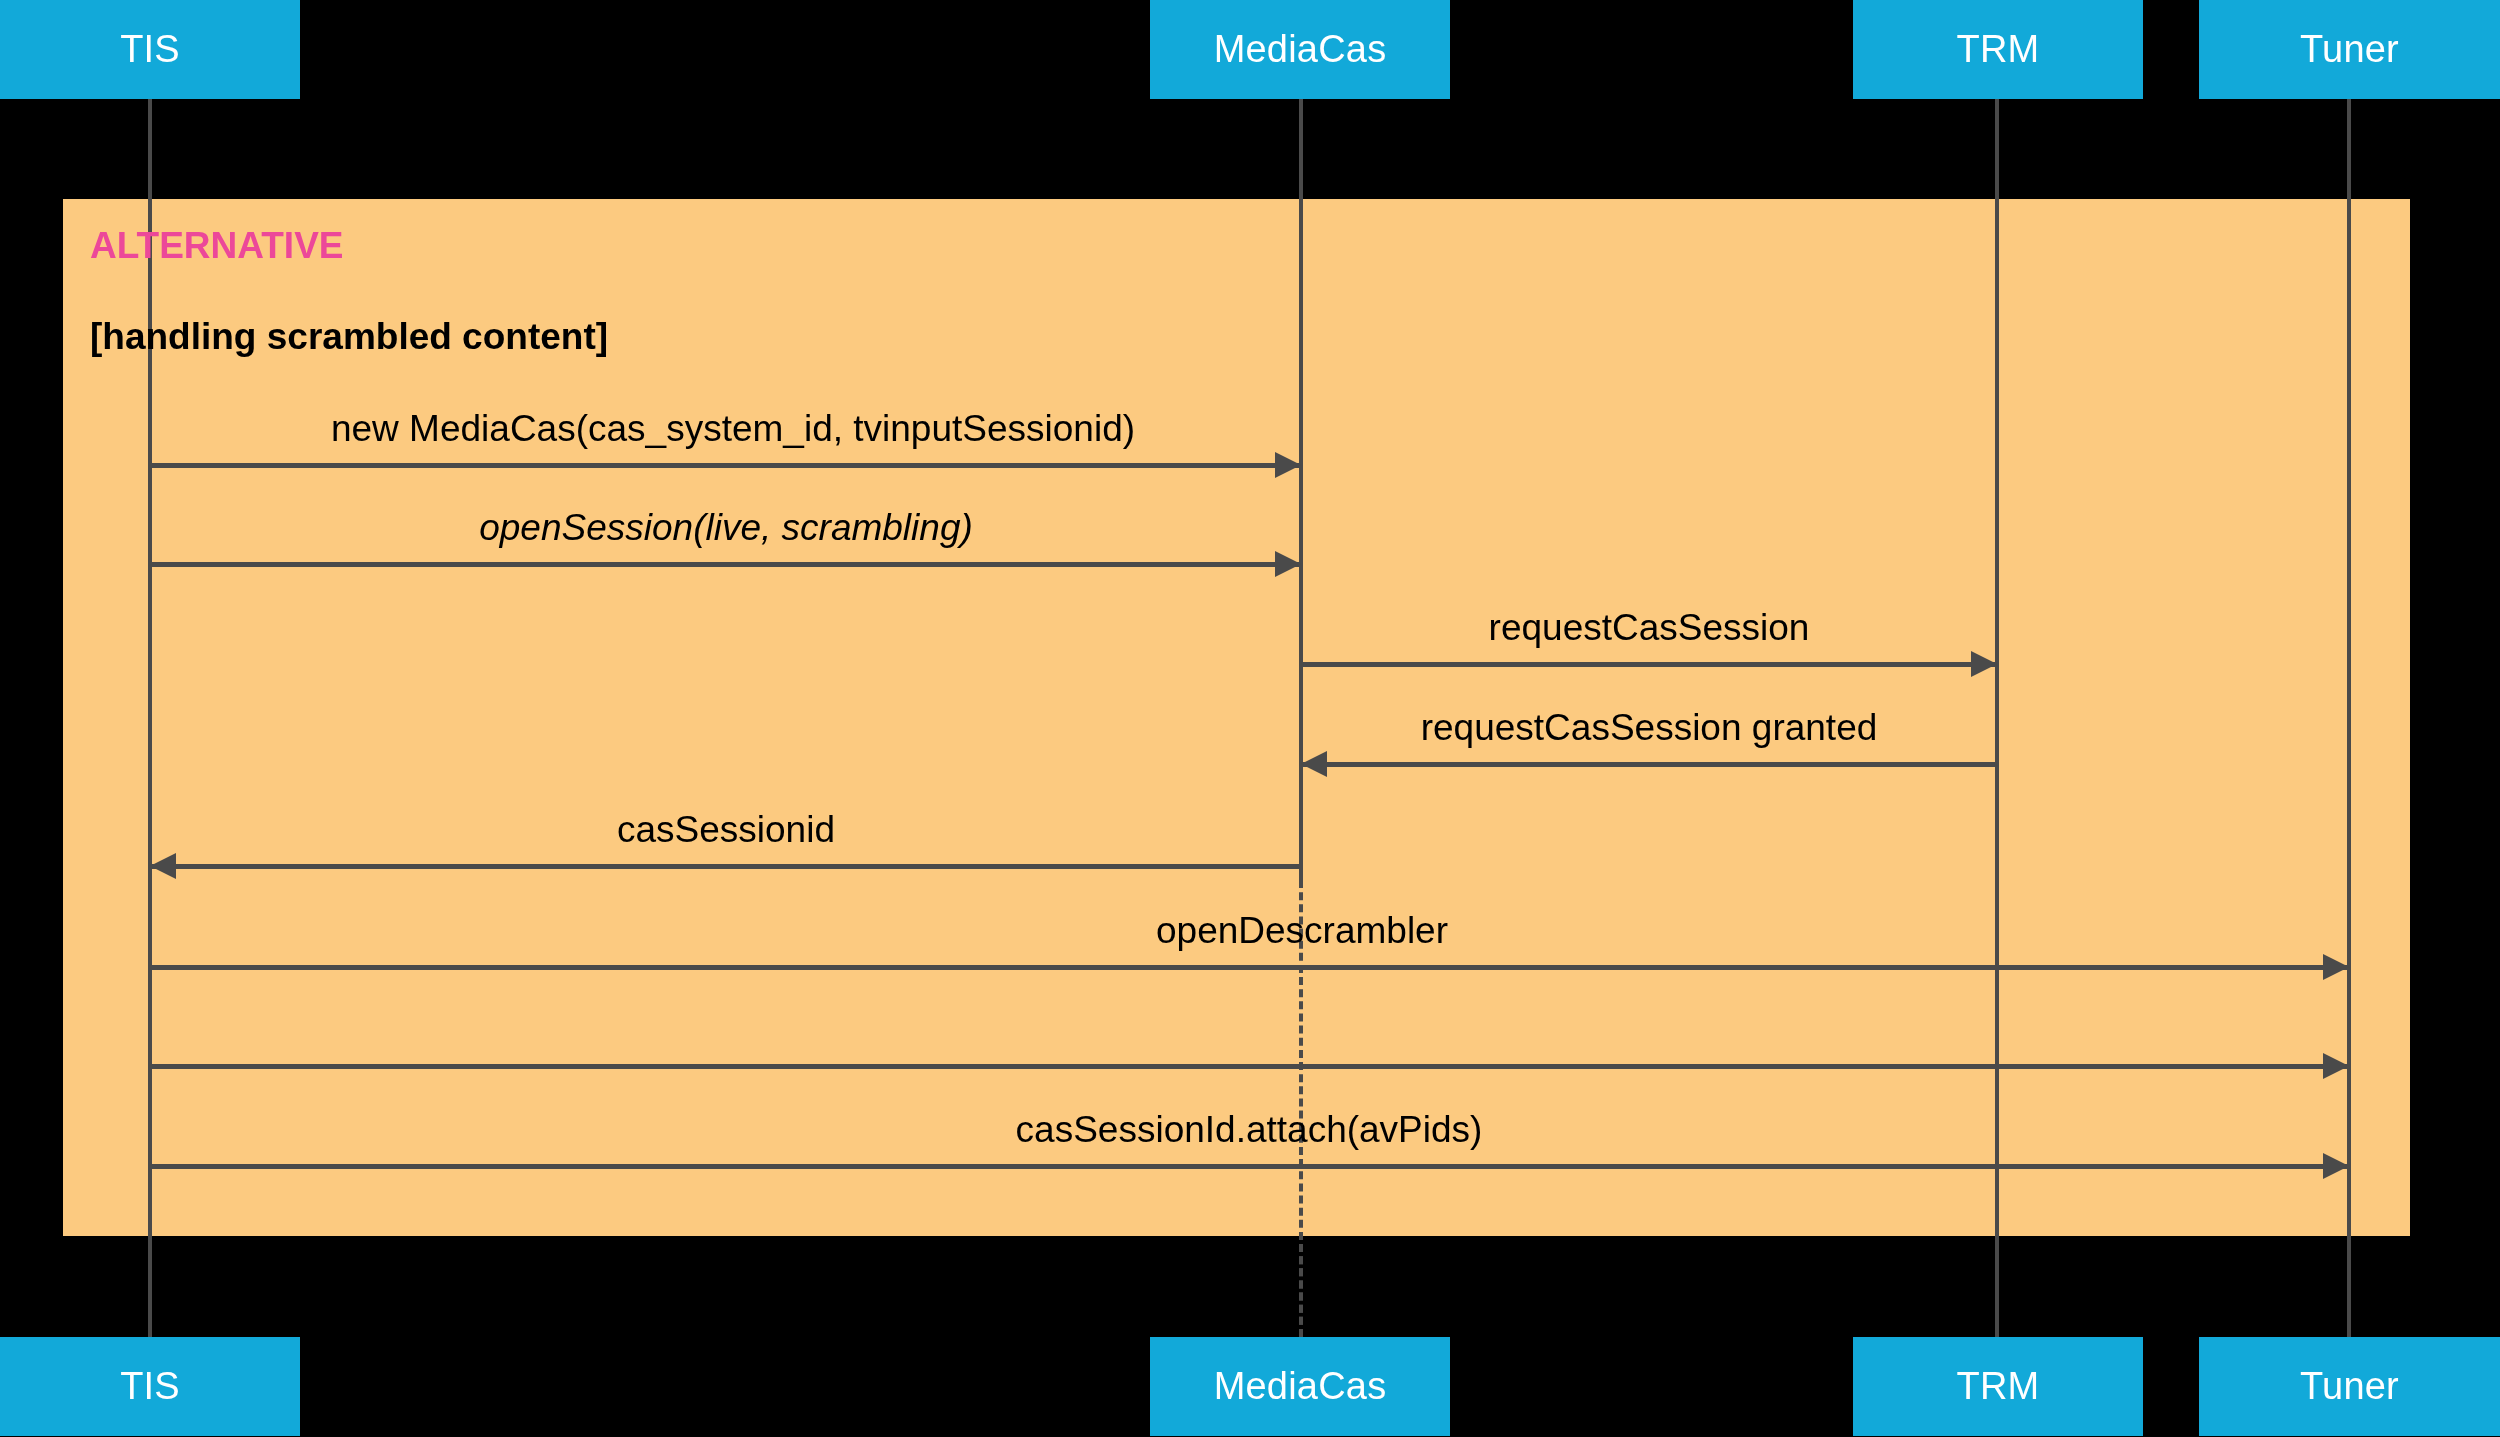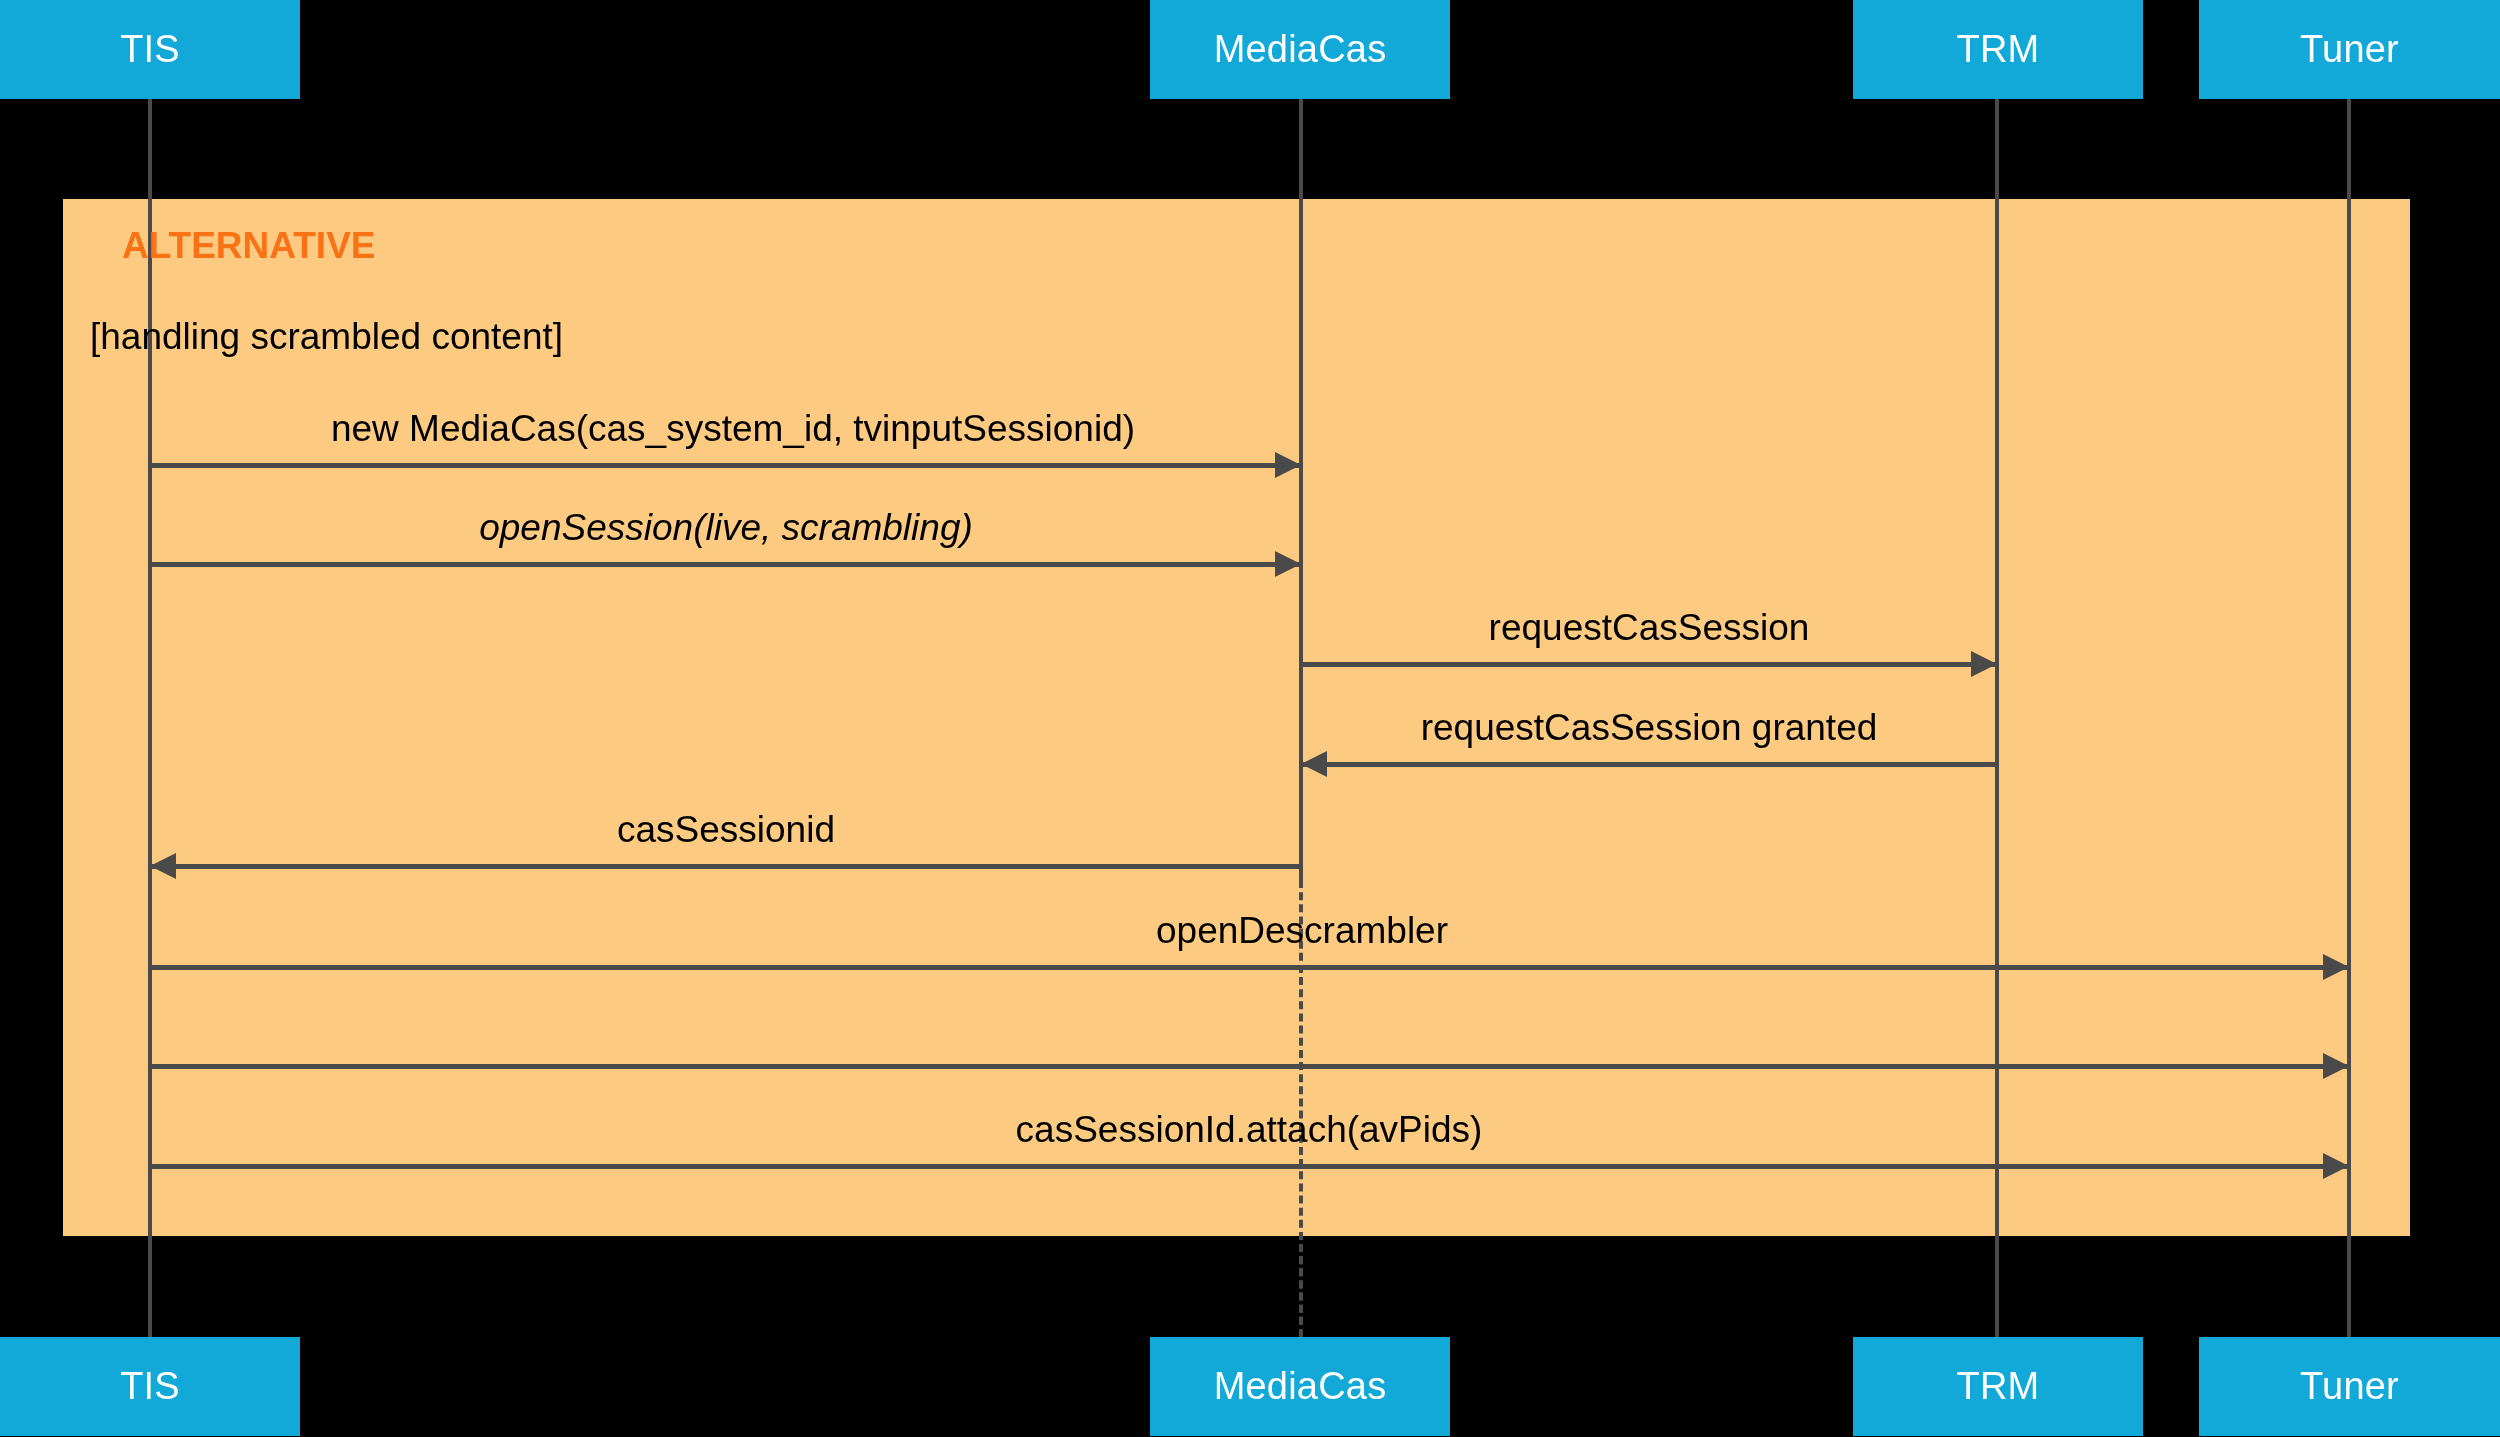--- a/index.html
+++ b/index.html
@@ -41,29 +41,28 @@
   }
   .frame {
     position: absolute;
     background: #FCCA80;
     z-index: 3;
   }
   .frame-label {
     position: absolute;
     font-size: 37px;
     font-weight: bold;
-    color: #f97316;
+    color: #ec4899;
     z-index: 5;
     white-space: nowrap;
-    margin-left: 32px;
   }
   .frame-condition {
     position: absolute;
     font-size: 37px;
-    font-weight: 400;
+    font-weight: 700;
     color: #000000;
     z-index: 5;
     white-space: nowrap;
   }
   .msg-line {
     position: absolute;
     height: 5px;
     background: #4A4A4A;
     z-index: 5;
   }

